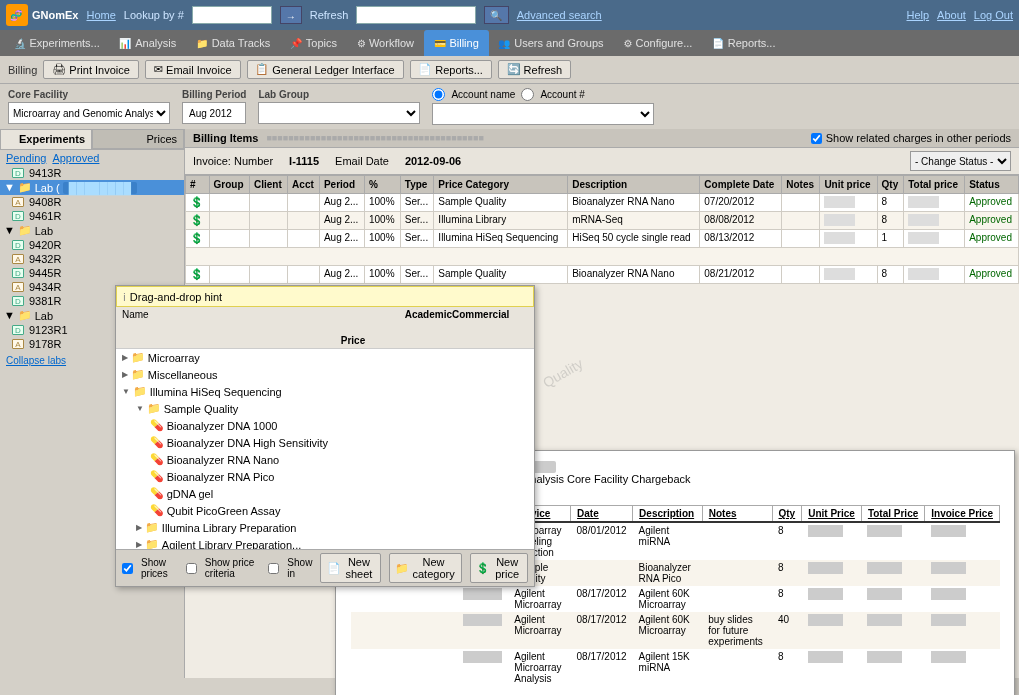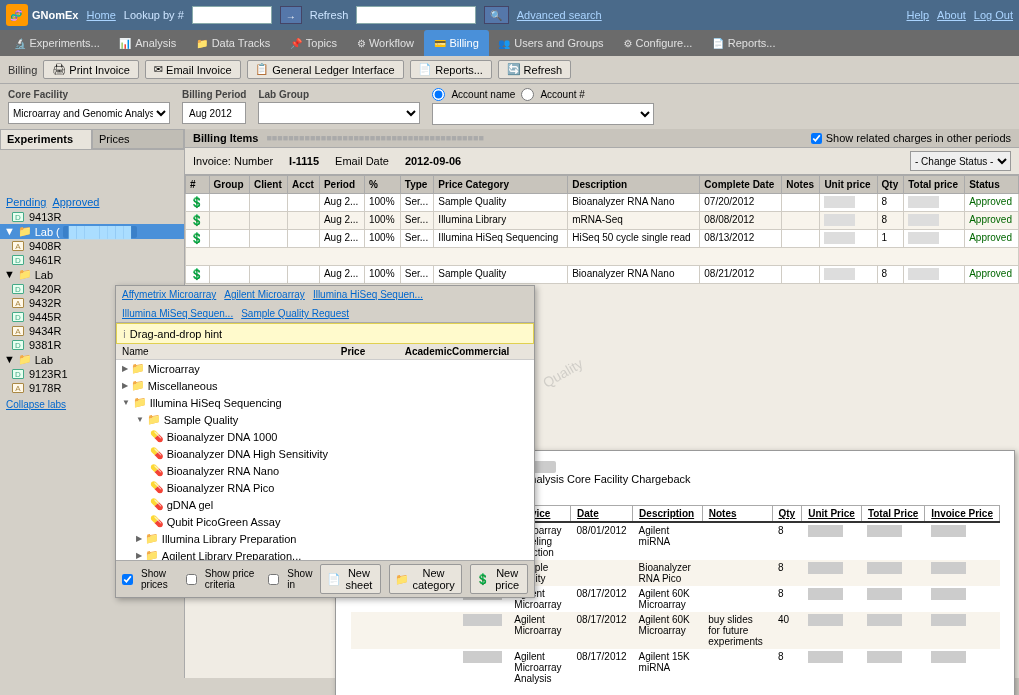--- a/index.html
+++ b/index.html
@@ -33,23 +33,23 @@
     .filter-bar { background: #d4d0c8; padding: 4px 8px; display: flex; align-items: center; gap: 12px; }
     .filter-group { display: flex; flex-direction: column; gap: 2px; }
     .filter-label { font-size: 10px; color: #444; font-weight: bold; }
 
     
     .main-area { display: flex; height: calc(695px - 26px - 26px - 32px - 36px - 26px); }
 
     
     .left-panel { width: 185px; background: #d4d0c8; border-right: 1px solid #aaa; overflow-y: auto; flex-shrink: 0; }
     .left-tabs { display: flex; border-bottom: 1px solid #aaa; }
-    .left-tab { flex: 1; padding: 3px 6px; background: #c0bdb5; border: 1px solid #aaa; cursor: pointer; text-align: left; font-size: 11px; }
+    .left-tab { flex: 1; padding: 3px 6px; background: #c0bdb5; border: 1px solid #aaa; cursor: pointer; text-align: right; font-size: 11px; }
     .left-tab.active { background: #e8e4dc; font-weight: bold; border-bottom: none; }
-    .tree-label { font-size: 10px; color: #555; padding: 2px 6px; display: flex; gap: 6px; margin-top: 44px; }
+    .tree-label { font-size: 10px; color: #555; padding: 2px 6px; display: flex; gap: 6px; }
     .tree-label span { cursor: pointer; text-decoration: underline; color: #0066cc; }
     .tree-item { display: flex; align-items: center; gap: 3px; padding: 1px 4px; cursor: pointer; font-size: 10px; }
     .tree-indent { padding-left: 12px; }
     .collapse-labs { font-size: 10px; color: #0066cc; text-decoration: underline; cursor: pointer; padding: 4px 6px; }
     .exp-icon { width: 12px; height: 10px; display: inline-flex; align-items: center; justify-content: center; font-size: 8px; border: 1px solid; border-radius: 1px; margin-right: 2px; }
     .exp-icon.dna { color: #4a8; border-color: #4a8; background: #e8fff0; }
     .exp-icon.arr { color: #a84; border-color: #a84; background: #fff8e8; }
 
     
     .right-panel { flex: 1; background: #f0ece4; overflow: hidden; display: flex; flex-direction: column; }
@@ -411,35 +411,28 @@
             <td class="status-approved">Approved</td>
           </tr>
         </tbody>
       </table>
     </div>
   </div>
 </div>
 
 <div class="prices-popup">
 
-  <div class="prices-popup-header">
-    <a class="prices-popup-link">Affymetrix Microarray</a>
-    <a class="prices-popup-link">Agilent Microarray</a>
-    <a class="prices-popup-link">Illumina HiSeq Sequen...</a>
-    <a class="prices-popup-link">Illumina MiSeq Sequen...</a>
-    <a class="prices-popup-link">Sample Quality Request</a>
-  </div>
   <div class="prices-popup-hint">
     <span style="color:#888;">ℹ</span>
     <span>Drag-and-drop hint</span>
   </div>
 
   <div style="display:flex; background:#e8e4dc; border-bottom:1px solid #ccc; padding:2px 6px;">
     <div style="flex:3; font-size:10px; font-weight:normal;">Name</div>
-    <div style="flex:1; text-align:center; font-size:10px; font-weight:bold;">Price</div>
+    <div style="flex:1; text-align:center; font-size:10px; font-weight:bold;margin-top:26px;">Price</div>
     <div style="flex:1; text-align:right; font-size:10px; font-weight:bold;">Academic</div>
     <div style="flex:1; font-size:10px; font-weight:bold;">Commercial</div>
     <div style="width:10px;"></div>
   </div>
 
   <div style="position:relative; overflow:hidden;">
     <div style="max-height:200px; overflow-y:scroll;">
       <div class="prices-tree-item">
         <span class="tri">▶</span>
         <span>📁</span>

